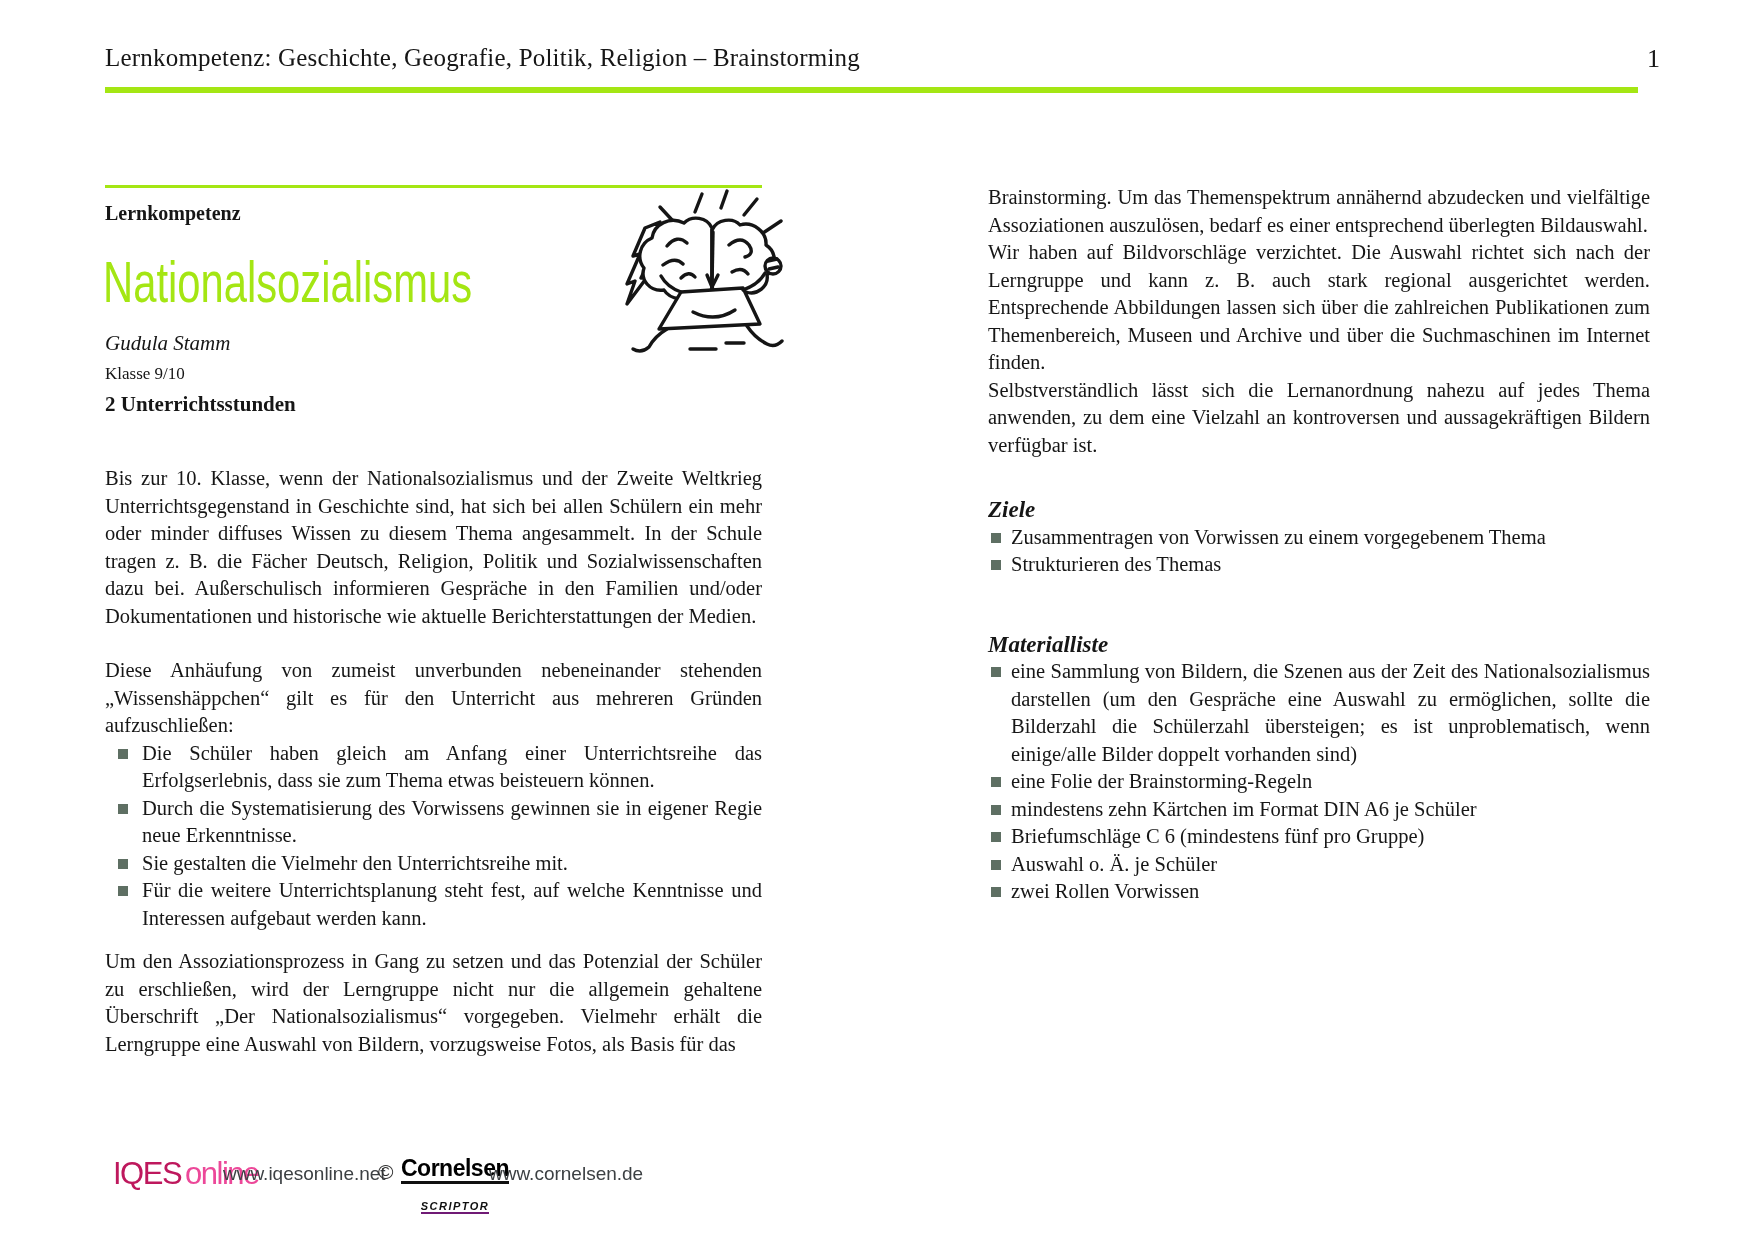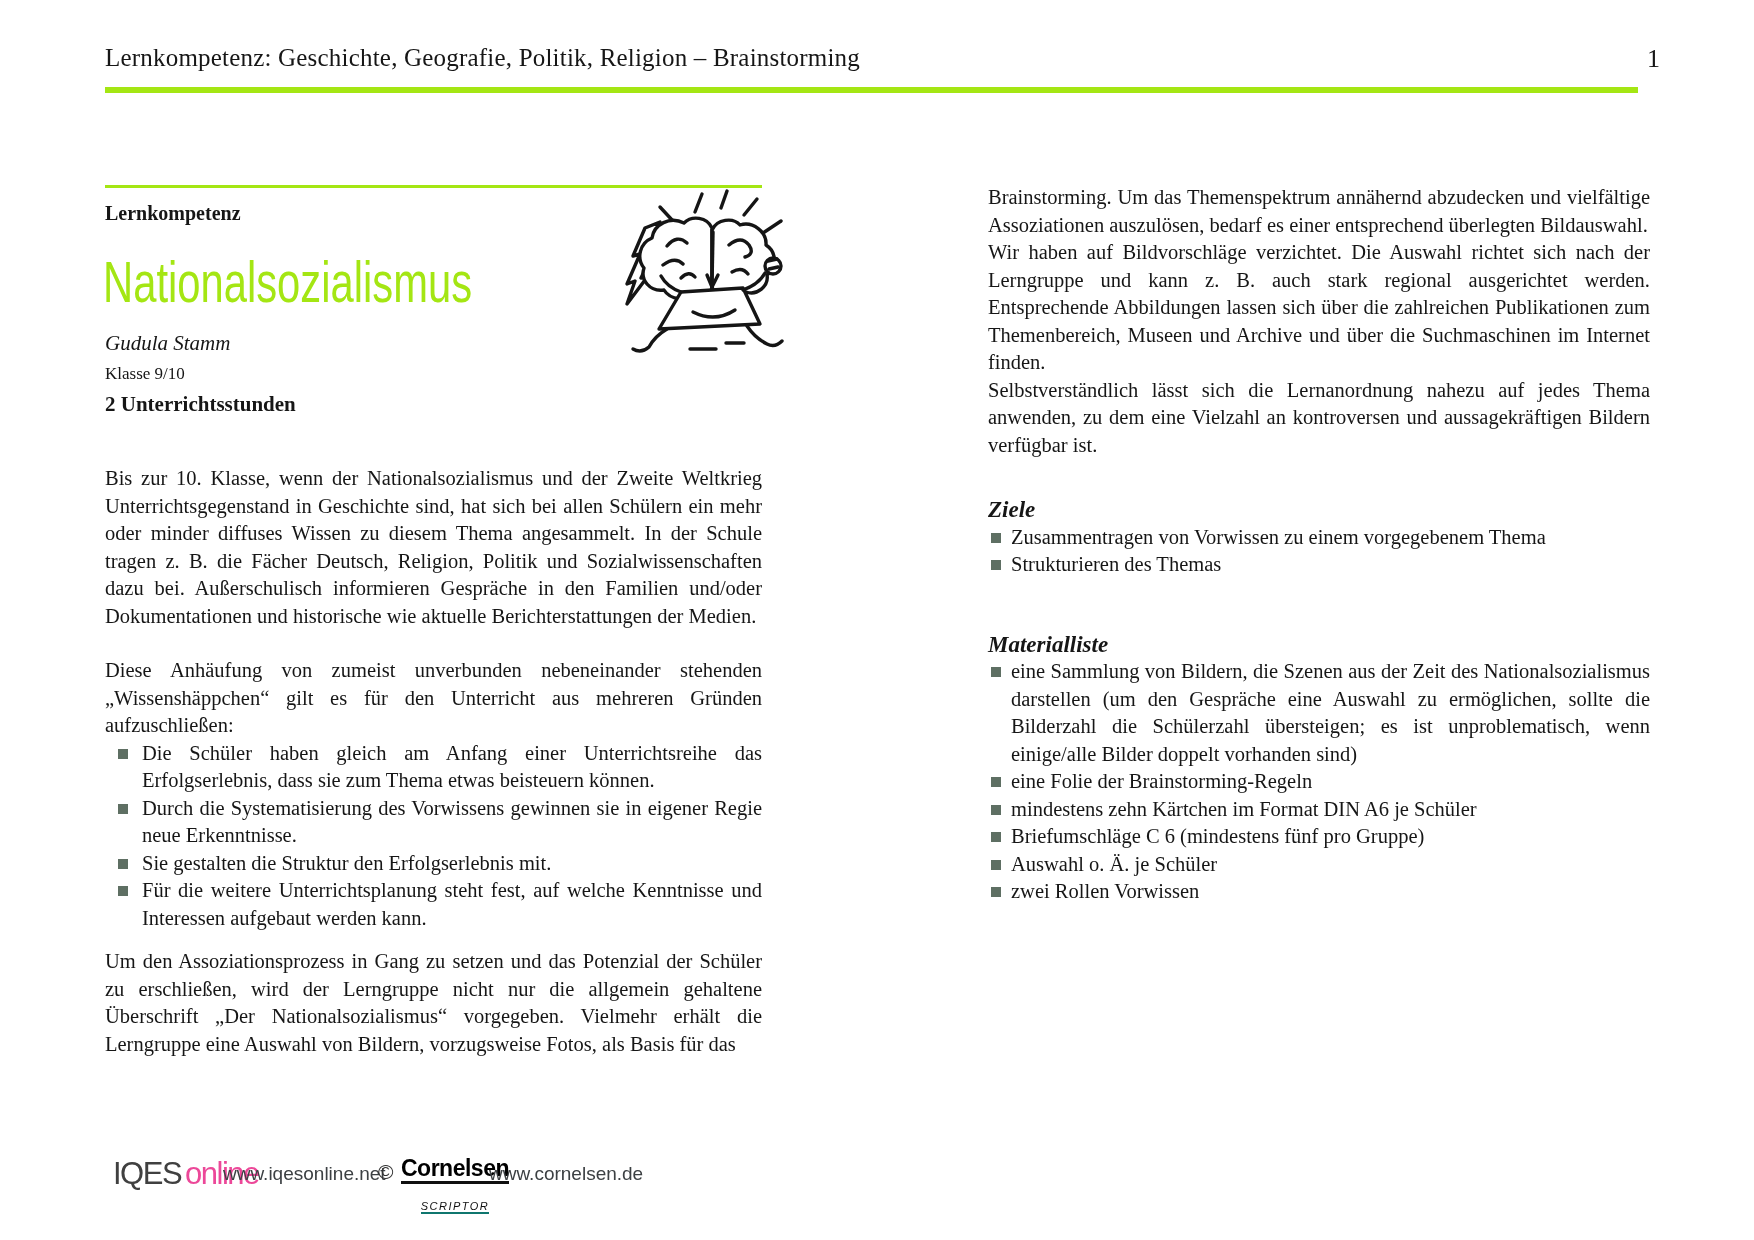--- a/index.html
+++ b/index.html
@@ -51,32 +51,32 @@
   ul.bullets.tight li{padding-left:23px;}
   ul.bullets.tight li::before{left:3px;}
   .h2{font-size:23px;font-weight:bold;text-align:left;margin:0;font-style:italic;}
   .mt-ziele{margin-top:37px;}
   .mt-ziele-ul{margin-top:27px;}
   .mt-material{margin-top:52px;}
   .mt-material-ul{margin-top:31px;}
   
   .footer-sans{font-family:"Liberation Sans", sans-serif;}
   .iqes-logo{left:113px;top:1156px;font-size:31px;letter-spacing:-1.5px;white-space:nowrap;}
-  .iqes-main{color:#404040;}
+  .iqes-main{color:#be185d;}
   .iqes-sub{color:#ec4899;margin-left:4px;}
   .iqes-url{left:223px;top:1163px;font-size:19px;color:#3c4043;}
   .copyright{left:378px;top:1160px;font-size:21px;color:#333;}
   .cornelsen{left:401px;top:1156px;text-align:center;}
   .cornelsen-name{
     display:block;font-weight:bold;font-size:23px;letter-spacing:-.5px;
     color:#000000;border-bottom:3px solid #101010;line-height:1.05;padding-bottom:1px;
   }
   .cornelsen-sub{
-    display:inline-block;font-weight:normal;font-style:italic;font-size:11px;
-    letter-spacing:1.5px;color:#101010;border-bottom:2px solid #0f766e;margin-top:16px;
+    display:inline-block;font-weight:bold;font-style:italic;font-size:11px;
+    letter-spacing:1.5px;color:#101010;border-bottom:2px solid #701a75;margin-top:16px;
   }
   .cornelsen-url{left:489px;top:1163px;font-size:19px;color:#3c4043;}
   .illustration{left:597px;top:188px;width:205px;height:170px;}
 </style>
 </head>
 <body>
 
 <div class="page">
 
   <div class="abs header-title">Lernkompetenz: Geschichte, Geografie, Politik, Religion – Brainstorming</div>
@@ -133,21 +133,21 @@
       <path d="M129,155 h18"></path>
     </g>
   </svg>
 
   <div class="abs body-col body-left">
     <p class="para">Bis zur 10. Klasse, wenn der Nationalsozialismus und der Zweite Weltkrieg Unterrichtsgegenstand in Geschichte sind, hat sich bei allen Schülern ein mehr oder minder diffuses Wissen zu diesem Thema angesammelt. In der Schule tragen z. B. die Fächer Deutsch, Religion, Politik und Sozialwissenschaften dazu bei. Außerschulisch informieren Gespräche in den Familien und/oder Dokumentationen und historische wie aktuelle Berichterstattungen der Medien.</p>
     <p class="para gap-top">Diese Anhäufung von zumeist unverbunden nebeneinander stehenden „Wissenshäppchen“ gilt es für den Unterricht aus mehreren Gründen aufzuschließen:</p>
     <ul class="bullets">
       <li>Die Schüler haben gleich am Anfang einer Unterrichtsreihe das Erfolgserlebnis, dass sie zum Thema etwas beisteuern können.</li>
       <li>Durch die Systematisierung des Vorwissens gewinnen sie in eigener Regie neue Erkenntnisse.</li>
-      <li>Sie gestalten die Struktur den Erfolgserlebnis mit.</li>
+      <li>Sie gestalten die Vielmehr den Unterrichtsreihe mit.</li>
       <li>Für die weitere Unterrichtsplanung steht fest, auf welche Kenntnisse und Interessen aufgebaut werden kann.</li>
     </ul>
     <p class="para gap-top-sm">Um den Assoziationsprozess in Gang zu setzen und das Potenzial der Schüler zu erschließen, wird der Lerngruppe nicht nur die allgemein gehaltene Überschrift „Der Nationalsozialismus“ vorgegeben. Vielmehr erhält die Lerngruppe eine Auswahl von Bildern, vorzugsweise Fotos, als Basis für das</p>
   </div>
 
   <div class="abs body-col body-right">
     <p class="para">Brainstorming. Um das Themenspektrum annähernd abzudecken und vielfältige Assoziationen auszulösen, bedarf es einer entsprechend überlegten Bildauswahl.</p>
     <p class="para">Wir haben auf Bildvorschläge verzichtet. Die Auswahl richtet sich nach der Lerngruppe und kann z. B. auch stark regional ausgerichtet werden. Entsprechende Abbildungen lassen sich über die zahlreichen Publikationen zum Themenbereich, Museen und Archive und über die Suchmaschinen im Internet finden.</p>
     <p class="para">Selbstverständlich lässt sich die Lernanordnung nahezu auf jedes Thema anwenden, zu dem eine Vielzahl an kontroversen und aussagekräftigen Bildern verfügbar ist.</p>
 

